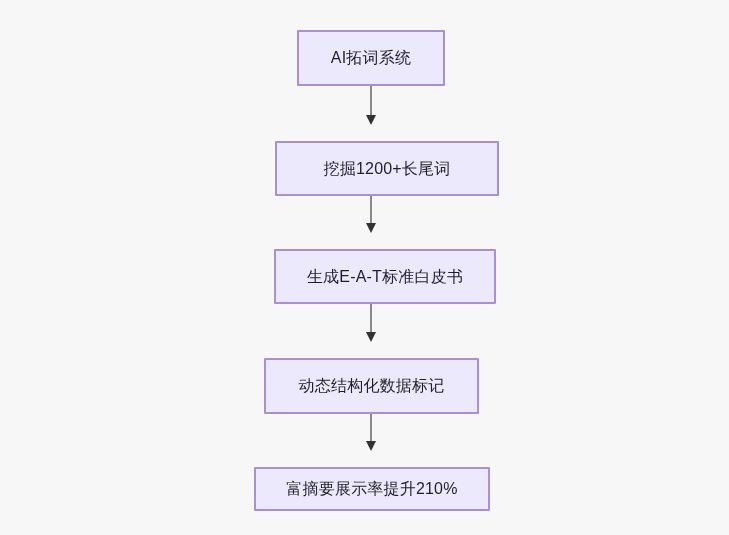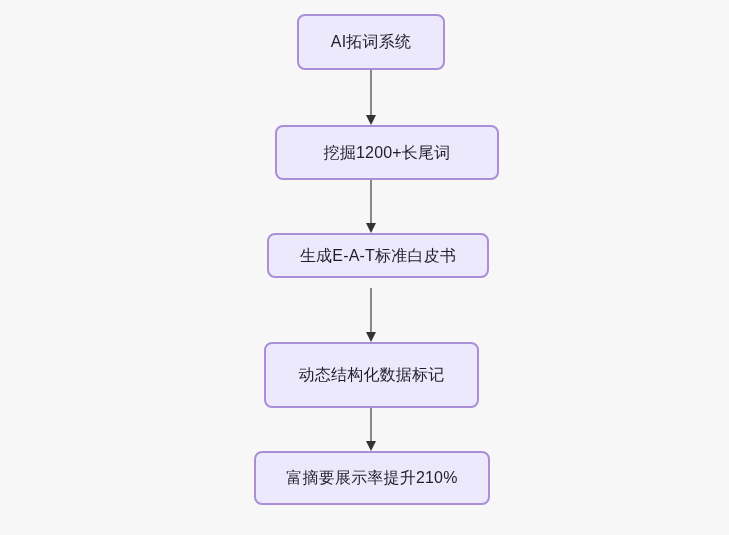--- a/index.html
+++ b/index.html
@@ -16,29 +16,30 @@
   #flowchart {
     position: relative;
     width: 729px;
     height: 535px;
   }
   .node {
     position: absolute;
     box-sizing: border-box;
     background: #ece9fc;
     border: 2px solid #a98fd8;
-    border-radius: 8px;
+    border-radius: 1px;
     display: flex;
     align-items: center;
     justify-content: center;
     color: #1f1f28;
     font-size: 16px;
     line-height: 1;
     letter-spacing: 0.2px;
     white-space: nowrap;
+    margin-top: 16px;
   }
   .node-label {
     display: block;
   }
   .edge {
     position: absolute;
     width: 20px;
   }
   .edge svg {
     display: block;
@@ -76,25 +77,25 @@
   </div>
 
   <div class="node" style="left:297px; top:14px; width:148px; height:56px;">
     <span class="node-label">AI拓词系统</span>
   </div>
 
   <div class="node" style="left:275px; top:125px; width:224px; height:55px;">
     <span class="node-label">挖掘1200+长尾词</span>
   </div>
 
-  <div class="node" style="left:267px; top:233px; width:222px; height:45px;">
+  <div class="node" style="left:274px; top:233px; width:222px; height:55px;">
     <span class="node-label">生成E-A-T标准白皮书</span>
   </div>
 
-  <div class="node" style="left:264px; top:342px; width:215px; height:66px;">
+  <div class="node" style="left:264px; top:342px; width:215px; height:56px;">
     <span class="node-label">动态结构化数据标记</span>
   </div>
 
-  <div class="node" style="left:254px; top:451px; width:236px; height:54px;align-items:center;">
+  <div class="node" style="left:254px; top:451px; width:236px; height:44px;align-items:center;">
     <span class="node-label">富摘要展示率提升210%</span>
   </div>
 
 </div>
 
 </body></html>

